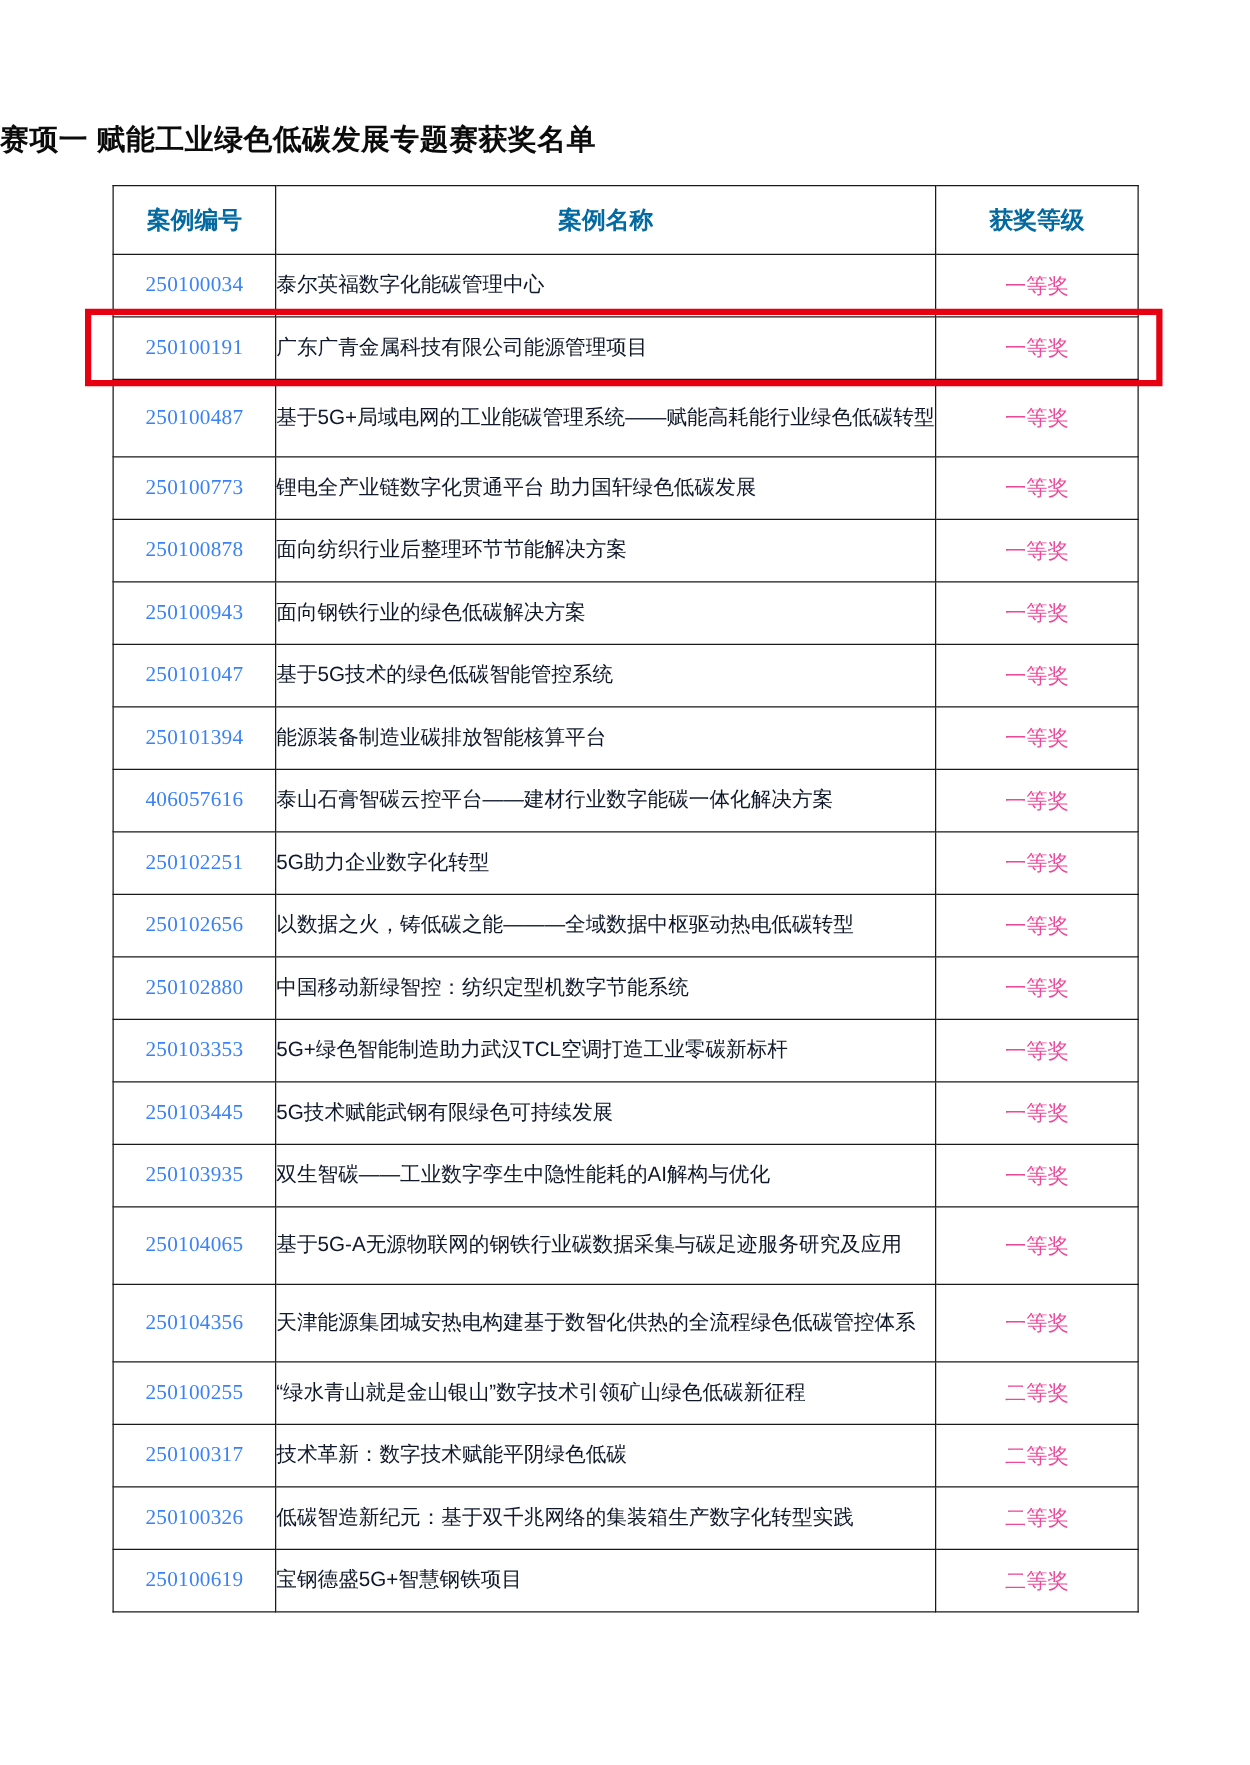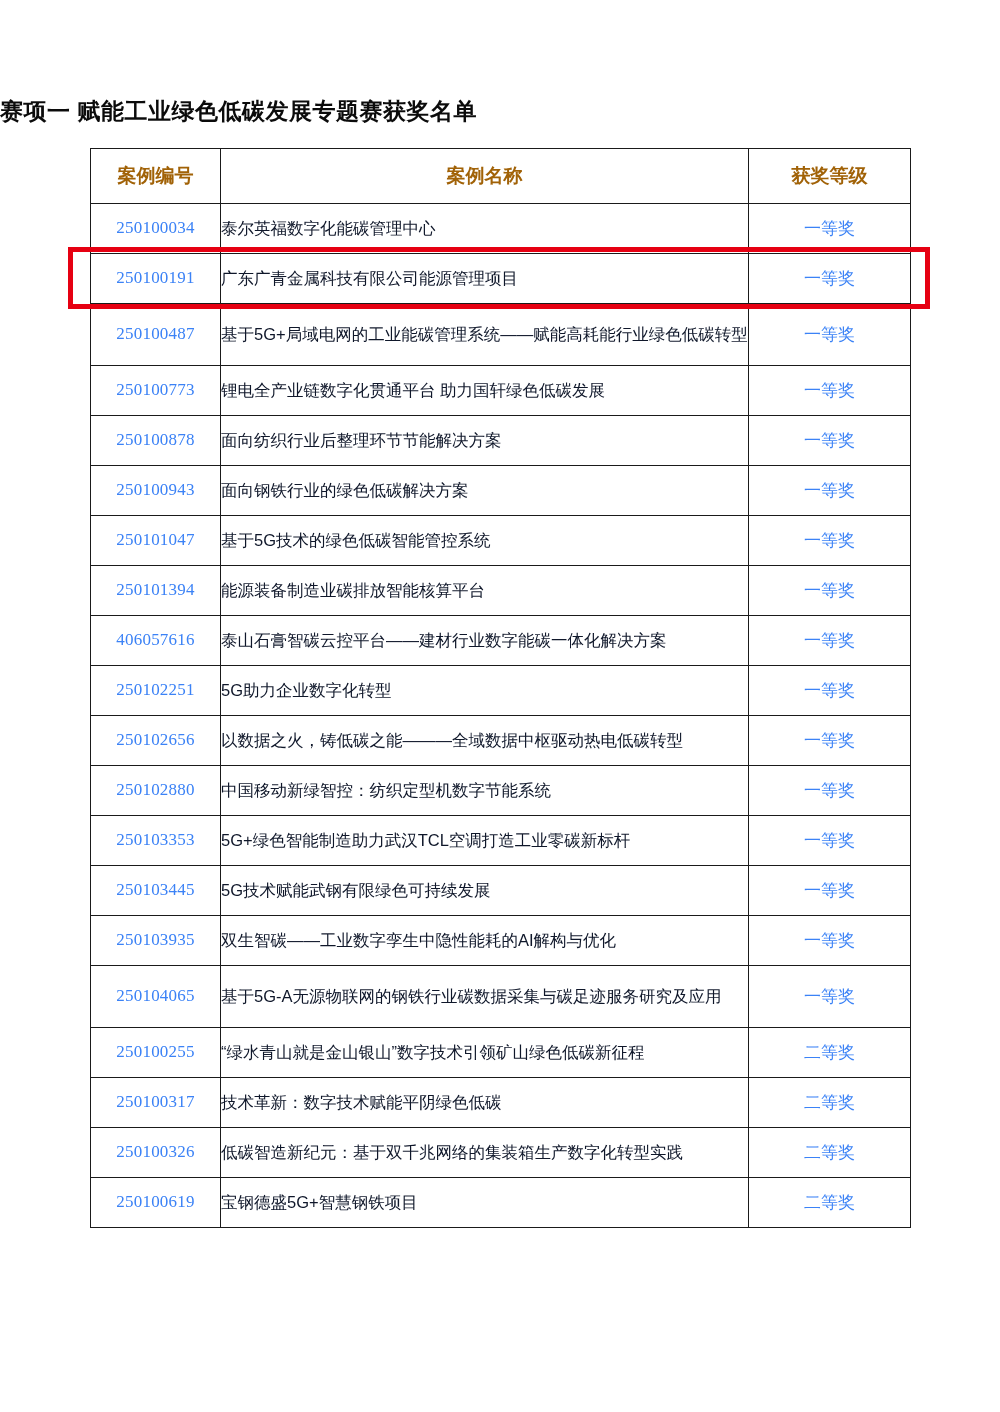--- a/index.html
+++ b/index.html
@@ -49,21 +49,21 @@
     border: 1px solid #1a1a1a;
     padding: 0;
     vertical-align: middle;
   }
   table.award-table th {
     font-family: "Liberation Sans", "DejaVu Sans", sans-serif;
     font-weight: bold;
     font-size: 19px;
     height: 54px;
     text-align: center;
-    color: #a16207;
+    color: #0369a1;
   }
   col.c-code { width: 130px; }
   col.c-name { width: 528px; }
   col.c-level { width: 162px; }
 
   td.code {
     text-align: center;
     font-size: 17px;
     font-family: "Liberation Serif", "DejaVu Serif", serif;
     letter-spacing: 0.2px;
@@ -74,21 +74,21 @@
     font-size: 16.5px;
     font-family: "Liberation Sans", "DejaVu Sans", sans-serif;
     padding: 6px 8px 6px 10px;
     line-height: 1.5;
     color: #0f172a;
   }
   td.level {
     text-align: center;
     font-size: 17px;
     font-family: "Liberation Sans", "DejaVu Sans", sans-serif;
-    color: #3b82f6;
+    color: #ec4899;
   }
   tr.row { height: 50px; }
   tr.row.tall { height: 62px; }
 
   .highlight-box {
     position: absolute;
     border: 5px solid #e60012;
     box-sizing: border-box;
     pointer-events: none;
     left: -22px;
@@ -190,20 +190,25 @@
           <tr class="row">
             <td class="code">250103935</td>
             <td class="name">双生智碳——工业数字孪生中隐性能耗的AI解构与优化</td>
             <td class="level">一等奖</td>
           </tr>
           <tr class="row tall">
             <td class="code">250104065</td>
             <td class="name">基于5G-A无源物联网的钢铁行业碳数据采集与碳足迹服务研究及应用</td>
             <td class="level">一等奖</td>
           </tr>
+          <tr class="row tall">
+            <td class="code">250104356</td>
+            <td class="name">天津能源集团城安热电构建基于数智化供热的全流程绿色低碳管控体系</td>
+            <td class="level">一等奖</td>
+          </tr>
           <tr class="row">
             <td class="code">250100255</td>
             <td class="name">“绿水青山就是金山银山”数字技术引领矿山绿色低碳新征程</td>
             <td class="level">二等奖</td>
           </tr>
           <tr class="row">
             <td class="code">250100317</td>
             <td class="name">技术革新：数字技术赋能平阴绿色低碳</td>
             <td class="level">二等奖</td>
           </tr>

